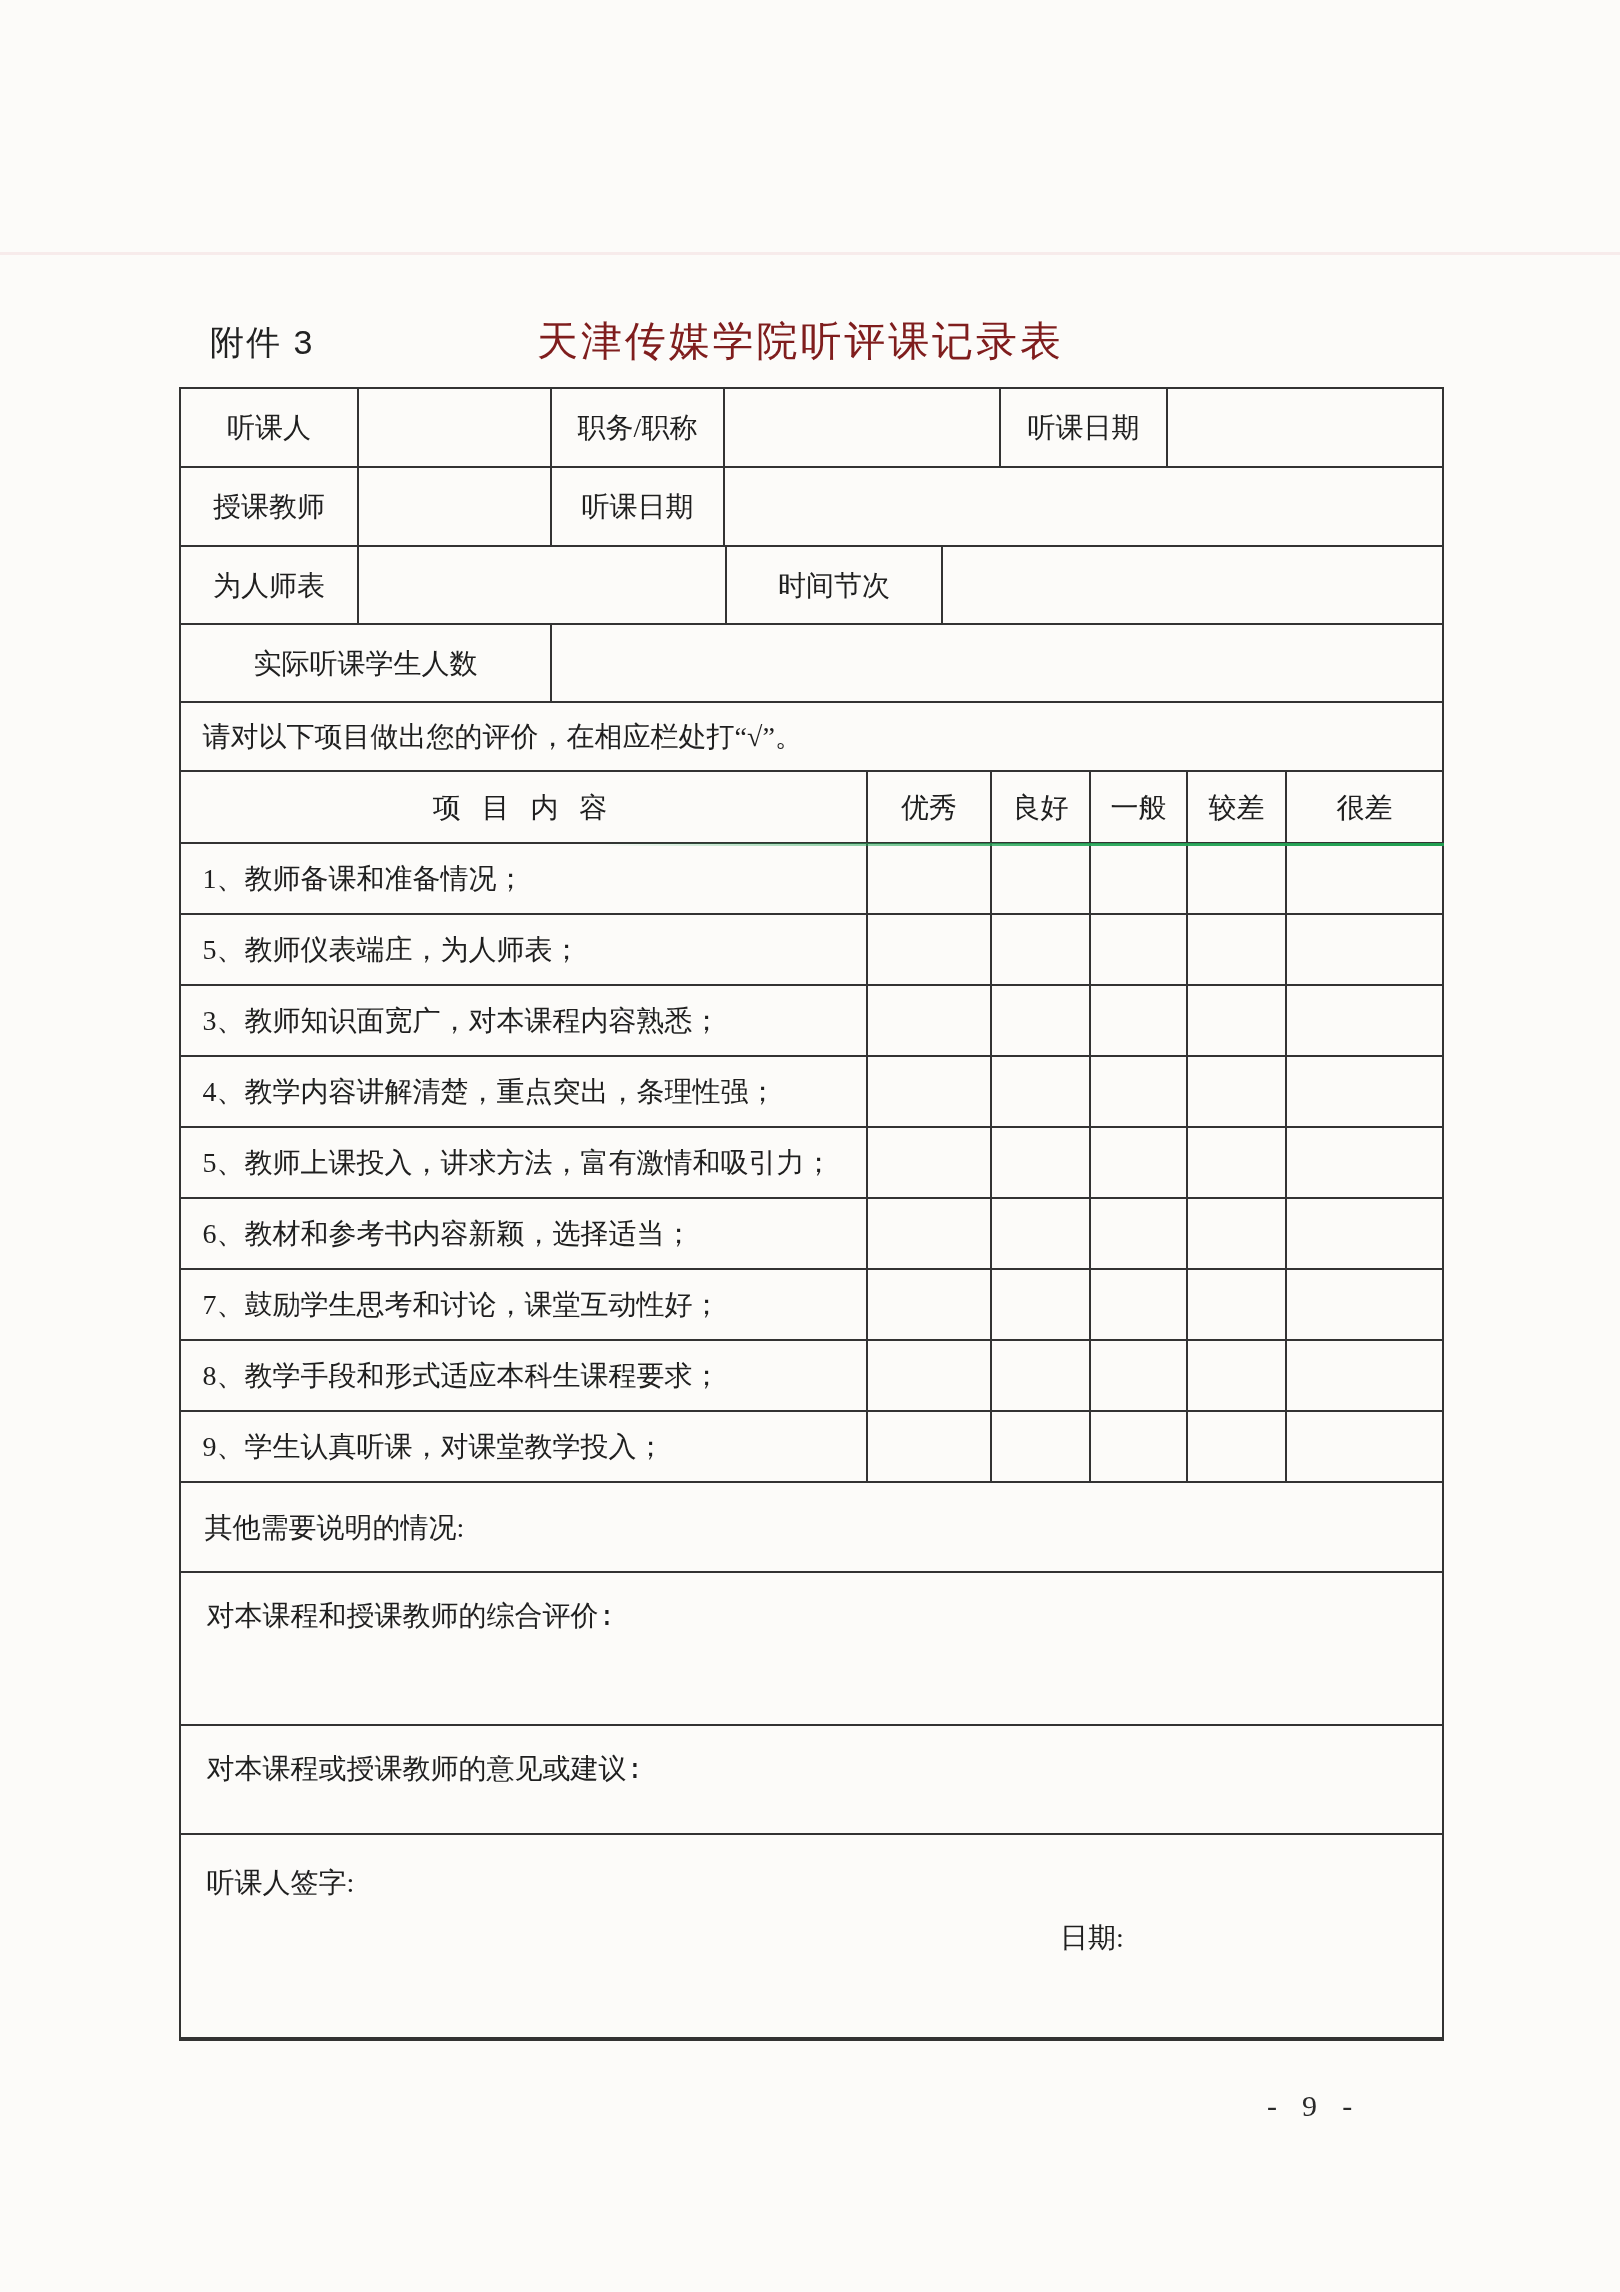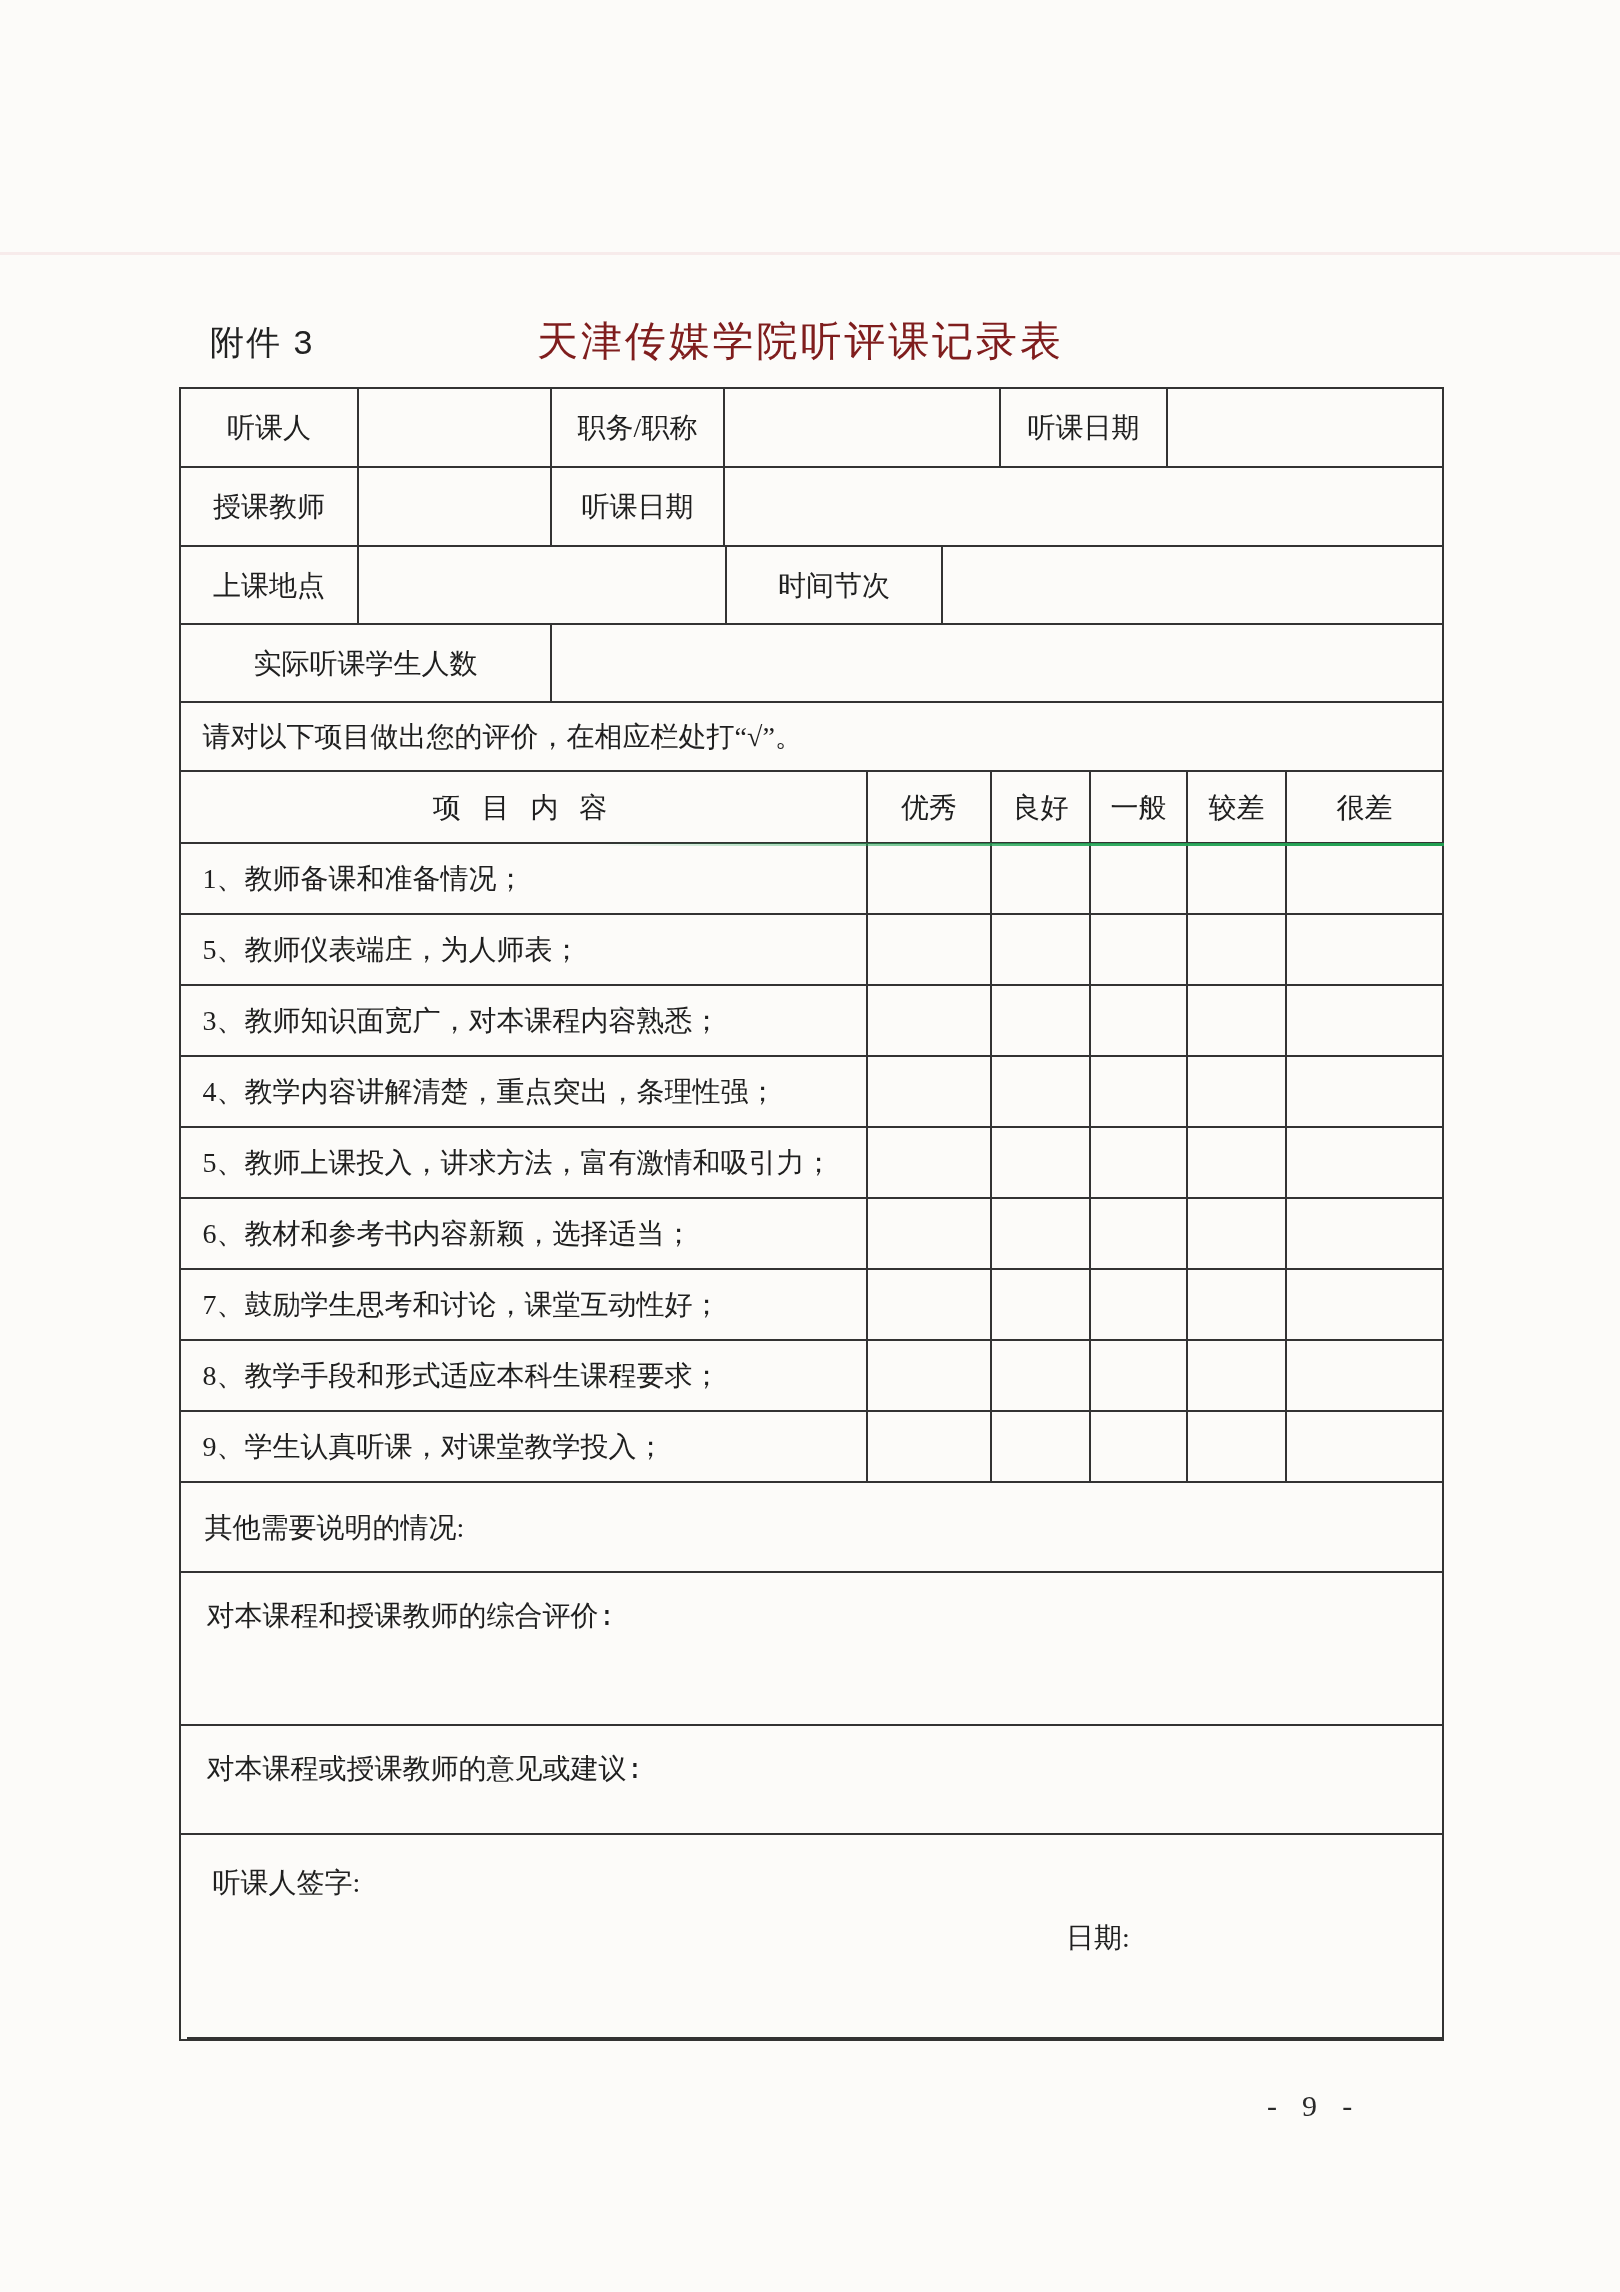--- a/index.html
+++ b/index.html
@@ -63,21 +63,21 @@
   .w170{width:167px}.w375{width:368px}.w273{width:216px}.w379{width:371px}
   .w701{width:687px}.w127{width:124px}.w101{width:99px}.w99{width:97px}
   .wfill{flex:1 1 0;min-width:0;}
   
   .h81{height:79px}.h80{height:78px}.h70{height:69px}.h73{height:72px}
   .h72{height:71px}.h92{height:90px}.h156{height:153px}.h125{height:109px}
   .hfill{flex:1 1 0;min-height:0;}
   .content-header{letter-spacing:6.9px;}
   .item-text{justify-content:flex-start;padding-left:21.6px;}
   .instruction-cell{justify-content:flex-start;padding-left:21.6px;font-size:28px;}
-  .sig-row{position:relative;margin-left:6px;}
+  .sig-row{position:relative;}
   .sig-label{position:absolute;left:25.5px;top:29px;font-size:28px;}
   .date-label{position:absolute;left:879px;top:84px;font-size:28px;}
   .green-line{
     position:absolute;top:454px;left:412px;right:-2px;height:2.9px;z-index:3;
     background:linear-gradient(to right, rgba(34,165,86,0), rgba(34,165,86,.9) 55%, #1f9e50);
     pointer-events:none;
   }
   .page-number{
     position:absolute;left:1267px;top:2089px;
     font-size:30px;letter-spacing:8.8px;color:#2a2a2a;
@@ -106,21 +106,21 @@
     </div>
 
     <div class="row h81">
       <div class="cell w182">授课教师</div>
       <div class="cell w197"></div>
       <div class="cell w176">听课日期</div>
       <div class="cell wfill"></div>
     </div>
 
     <div class="row h80">
-      <div class="cell w182">上课地点</div>
+      <div class="cell w182">为人师表</div>
       <div class="cell w375"></div>
       <div class="cell w273">时间节次</div>
       <div class="cell wfill"></div>
     </div>
 
     <div class="row h80">
       <div class="cell w379">实际听课学生人数</div>
       <div class="cell wfill"></div>
     </div>
 

